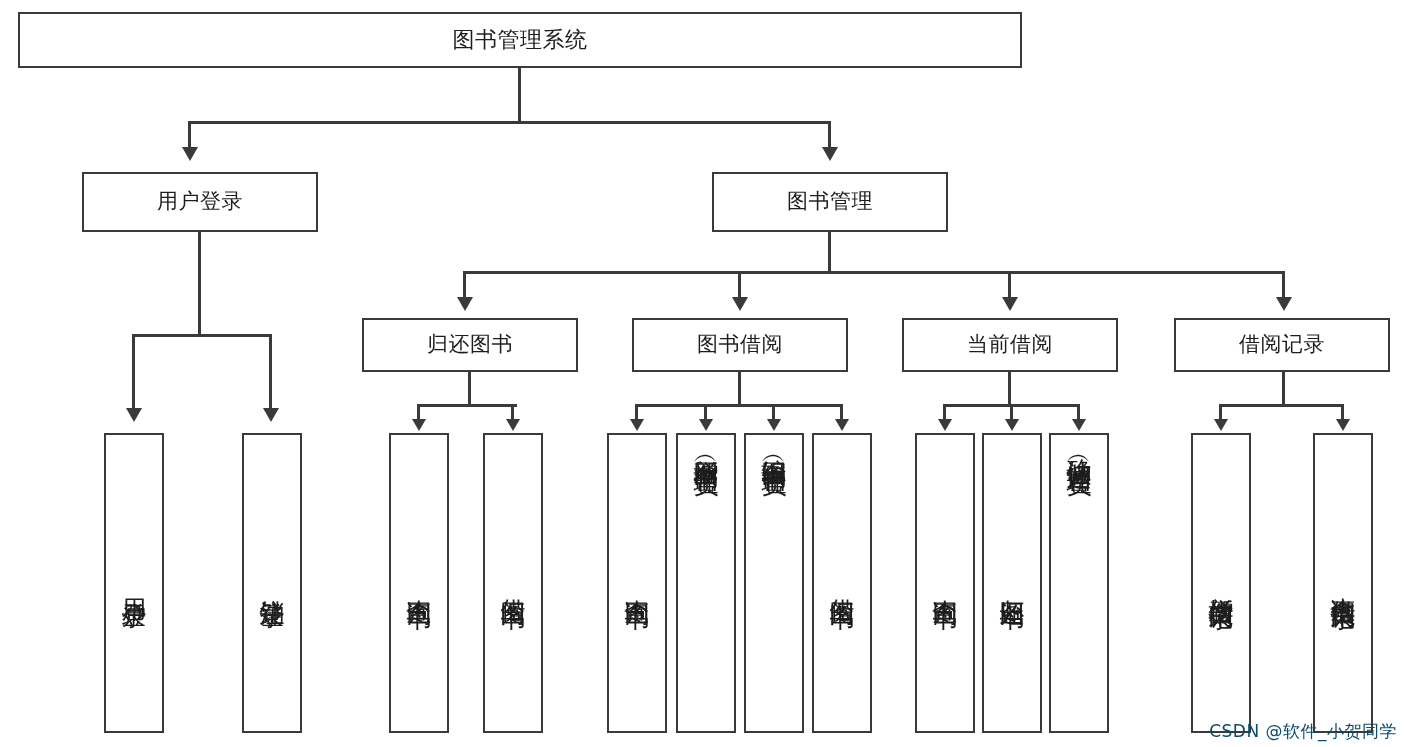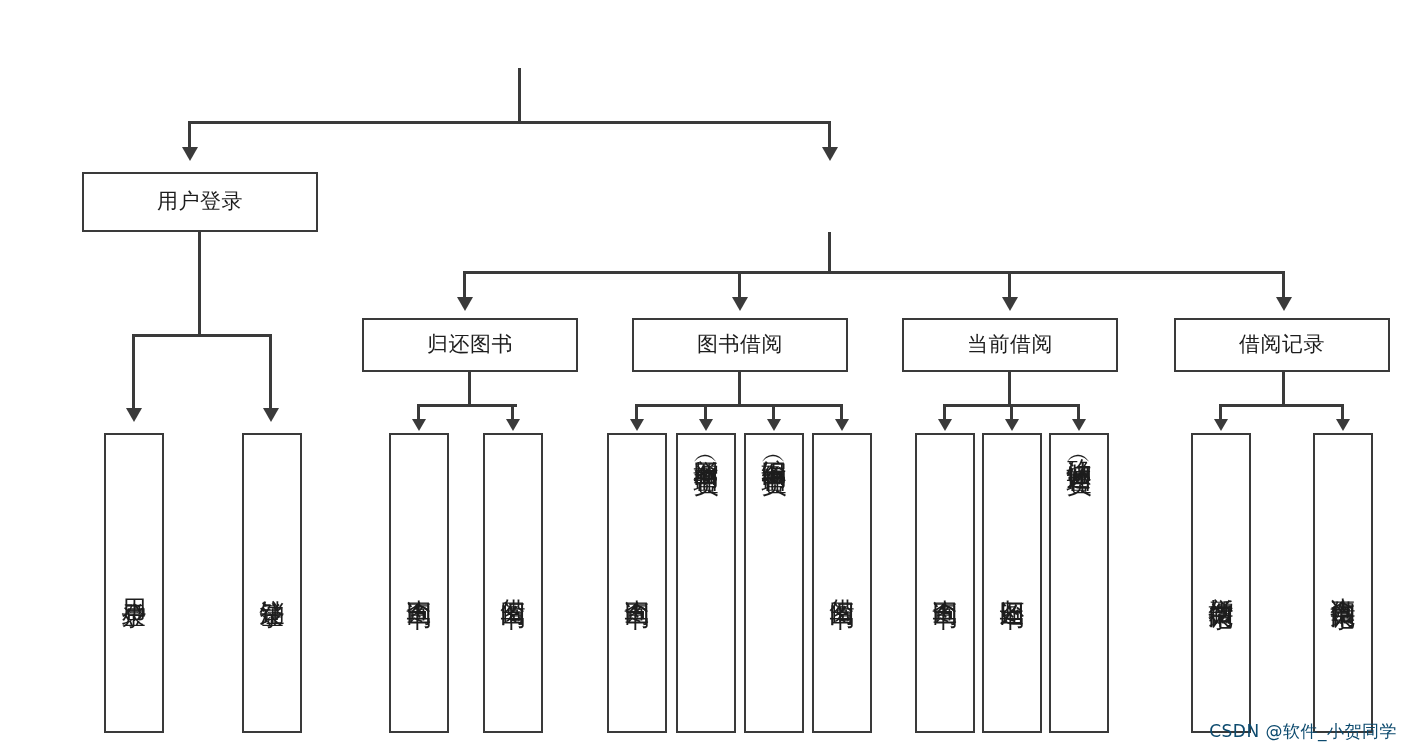--- a/index.html
+++ b/index.html
@@ -86,32 +86,38 @@
     letter-spacing:0.5px;
     white-space:nowrap;
     font-family:"DejaVu Sans","Liberation Sans",sans-serif;
   }
 </style>
 </head>
 <body>
 
 <div id="stage">
 
+  <div class="node h root" style="left:18px;top:12px;width:1004px;height:56px;">
+    <span class="label">图书管理系统</span>
+  </div>
 
   <div class="ln vln" style="left:518px;top:68px;height:54px;"></div>
 
   <div class="ln hln" style="left:188px;top:121px;width:643px;"></div>
 
   <div class="ln vln" style="left:188px;top:121px;height:28px;"></div>
   <div class="arrow" style="left:182px;top:147px;"></div>
   <div class="ln vln" style="left:828px;top:121px;height:28px;"></div>
   <div class="arrow" style="left:822px;top:147px;"></div>
 
   <div class="node h" style="left:82px;top:172px;width:236px;height:60px;">
     <span class="label">用户登录</span>
+  </div>
+  <div class="node h" style="left:712px;top:172px;width:236px;height:60px;">
+    <span class="label">图书管理</span>
   </div>
 
   <div class="ln vln" style="left:198px;top:232px;height:105px;"></div>
   <div class="ln hln" style="left:132px;top:334px;width:140px;"></div>
   <div class="ln vln" style="left:132px;top:334px;height:76px;"></div>
   <div class="arrow" style="left:126px;top:408px;"></div>
   <div class="ln vln" style="left:269px;top:334px;height:76px;"></div>
   <div class="arrow" style="left:263px;top:408px;"></div>
 
   <div class="ln vln" style="left:828px;top:232px;height:42px;"></div>

